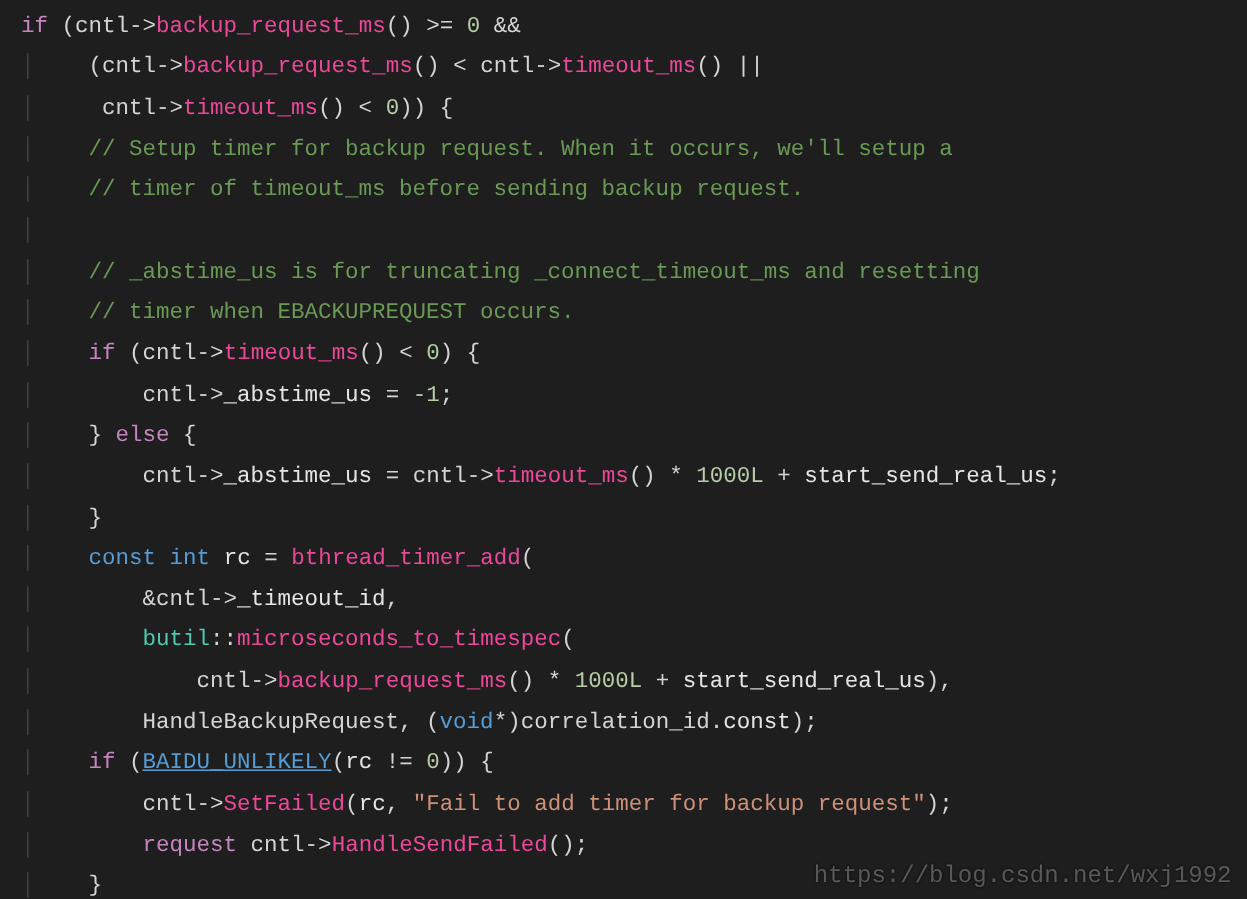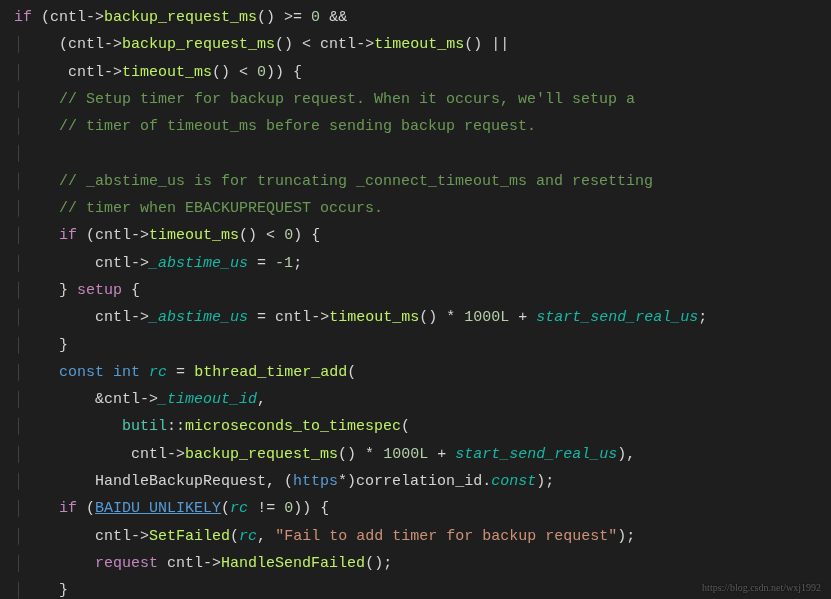--- a/index.html
+++ b/index.html
@@ -17,56 +17,56 @@
     font-size: 15px;
     line-height: 27.3px;
     color: #d4d4d4;
     white-space: pre;
   }
   .kw   { color: #c586c0; margin-top: 28px; }  
   .type { color: #569cd6; margin-top: 34px; }  
   .num  { color: #b5cea8; }  
   .str  { color: #ce9178; }  
   .cmt  { color: #6a9955; }  
-  .fn   { color: #bef264; }  
+  .fn   { color: #ec4899; }  
   .id   { color: #d4d4d4; }  
-  .var  { color: #14b8a6; font-style: italic; }  
-  .ns   { color: #4ec9b0; margin-left: 27px; }  
+  .var  { color: #e5e5e5; }  
+  .ns   { color: #4ec9b0; }  
   .macro{ color: #569cd6; text-decoration: underline; }
   .guide { color: #404040; } 
   .watermark {
     position: absolute;
     right: 10px;
     bottom: 6px;
     color: rgba(220,220,220,0.35);
-    font-family: Liberation Serif, serif;
-    font-size: 10px;
+    font-family: Liberation Mono, monospace;
+    font-size: 16px;
     text-shadow: 0 0 2px rgba(0,0,0,0.8);
     pointer-events: none;
   }
 </style>
 </head>
 <body>
 
 <pre class="code"><span><span class="kw">if</span><span class="id"> (</span><span class="id">cntl</span><span class="id">-&gt;</span><span class="fn">backup_request_ms</span><span class="id">() &gt;= </span><span class="num">0</span><span class="id"> &amp;&amp;</span></span>
 <span><span class="guide">│</span><span class="id">    (</span><span class="id">cntl</span><span class="id">-&gt;</span><span class="fn">backup_request_ms</span><span class="id">() &lt; </span><span class="id">cntl</span><span class="id">-&gt;</span><span class="fn">timeout_ms</span><span class="id">() ||</span></span>
 <span><span class="guide">│</span><span class="id">     </span><span class="id">cntl</span><span class="id">-&gt;</span><span class="fn">timeout_ms</span><span class="id">() &lt; </span><span class="num">0</span><span class="id">)) {</span></span>
 <span><span class="guide">│</span><span class="cmt">    // Setup timer for backup request. When it occurs, we'll setup a</span></span>
 <span><span class="guide">│</span><span class="cmt">    // timer of timeout_ms before sending backup request.</span></span>
 <span><span class="guide">│</span><span></span></span>
 <span><span class="guide">│</span><span class="cmt">    // _abstime_us is for truncating _connect_timeout_ms and resetting</span></span>
 <span><span class="guide">│</span><span class="cmt">    // timer when EBACKUPREQUEST occurs.</span></span>
 <span><span class="guide">│</span><span class="id">    </span><span class="kw">if</span><span class="id"> (</span><span class="id">cntl</span><span class="id">-&gt;</span><span class="fn">timeout_ms</span><span class="id">() &lt; </span><span class="num">0</span><span class="id">) {</span></span>
 <span><span class="guide">│</span><span class="id">        </span><span class="id">cntl</span><span class="id">-&gt;</span><span class="var">_abstime_us</span><span class="id"> = </span><span class="num">-1</span><span class="id">;</span></span>
-<span><span class="guide">│</span><span class="id">    } </span><span class="kw">setup</span><span class="id"> {</span></span>
+<span><span class="guide">│</span><span class="id">    } </span><span class="kw">else</span><span class="id"> {</span></span>
 <span><span class="guide">│</span><span class="id">        </span><span class="id">cntl</span><span class="id">-&gt;</span><span class="var">_abstime_us</span><span class="id"> = </span><span class="id">cntl</span><span class="id">-&gt;</span><span class="fn">timeout_ms</span><span class="id">() * </span><span class="num">1000L</span><span class="id"> + </span><span class="var">start_send_real_us</span><span class="id">;</span></span>
 <span><span class="guide">│</span><span class="id">    }</span></span>
 <span><span class="guide">│</span><span class="id">    </span><span class="type">const</span><span class="id"> </span><span class="type">int</span><span class="id"> </span><span class="var">rc</span><span class="id"> = </span><span class="fn">bthread_timer_add</span><span class="id">(</span></span>
 <span><span class="guide">│</span><span class="id">        &amp;</span><span class="id">cntl</span><span class="id">-&gt;</span><span class="var">_timeout_id</span><span class="id">,</span></span>
 <span><span class="guide">│</span><span class="id">        </span><span class="ns">butil</span><span class="id">::</span><span class="fn">microseconds_to_timespec</span><span class="id">(</span></span>
 <span><span class="guide">│</span><span class="id">            </span><span class="id">cntl</span><span class="id">-&gt;</span><span class="fn">backup_request_ms</span><span class="id">() * </span><span class="num">1000L</span><span class="id"> + </span><span class="var">start_send_real_us</span><span class="id">),</span></span>
-<span><span class="guide">│</span><span class="id">        </span><span class="id">HandleBackupRequest</span><span class="id">, (</span><span class="type">https</span><span class="id">*)</span><span class="id">correlation_id</span><span class="id">.</span><span class="var">const</span><span class="id">);</span></span>
+<span><span class="guide">│</span><span class="id">        </span><span class="id">HandleBackupRequest</span><span class="id">, (</span><span class="type">void</span><span class="id">*)</span><span class="id">correlation_id</span><span class="id">.</span><span class="var">const</span><span class="id">);</span></span>
 <span><span class="guide">│</span><span class="id">    </span><span class="kw">if</span><span class="id"> (</span><span class="macro">BAIDU_UNLIKELY</span><span class="id">(</span><span class="var">rc</span><span class="id"> != </span><span class="num">0</span><span class="id">)) {</span></span>
 <span><span class="guide">│</span><span class="id">        </span><span class="id">cntl</span><span class="id">-&gt;</span><span class="fn">SetFailed</span><span class="id">(</span><span class="var">rc</span><span class="id">, </span><span class="str">"Fail to add timer for backup request"</span><span class="id">);</span></span>
 <span><span class="guide">│</span><span class="id">        </span><span class="kw">request</span><span class="id"> </span><span class="id">cntl</span><span class="id">-&gt;</span><span class="fn">HandleSendFailed</span><span class="id">();</span></span>
 <span><span class="guide">│</span><span class="id">    }</span></span></pre>
 
 <div class="watermark">https://blog.csdn.net/wxj1992</div>
 
 </body></html>

